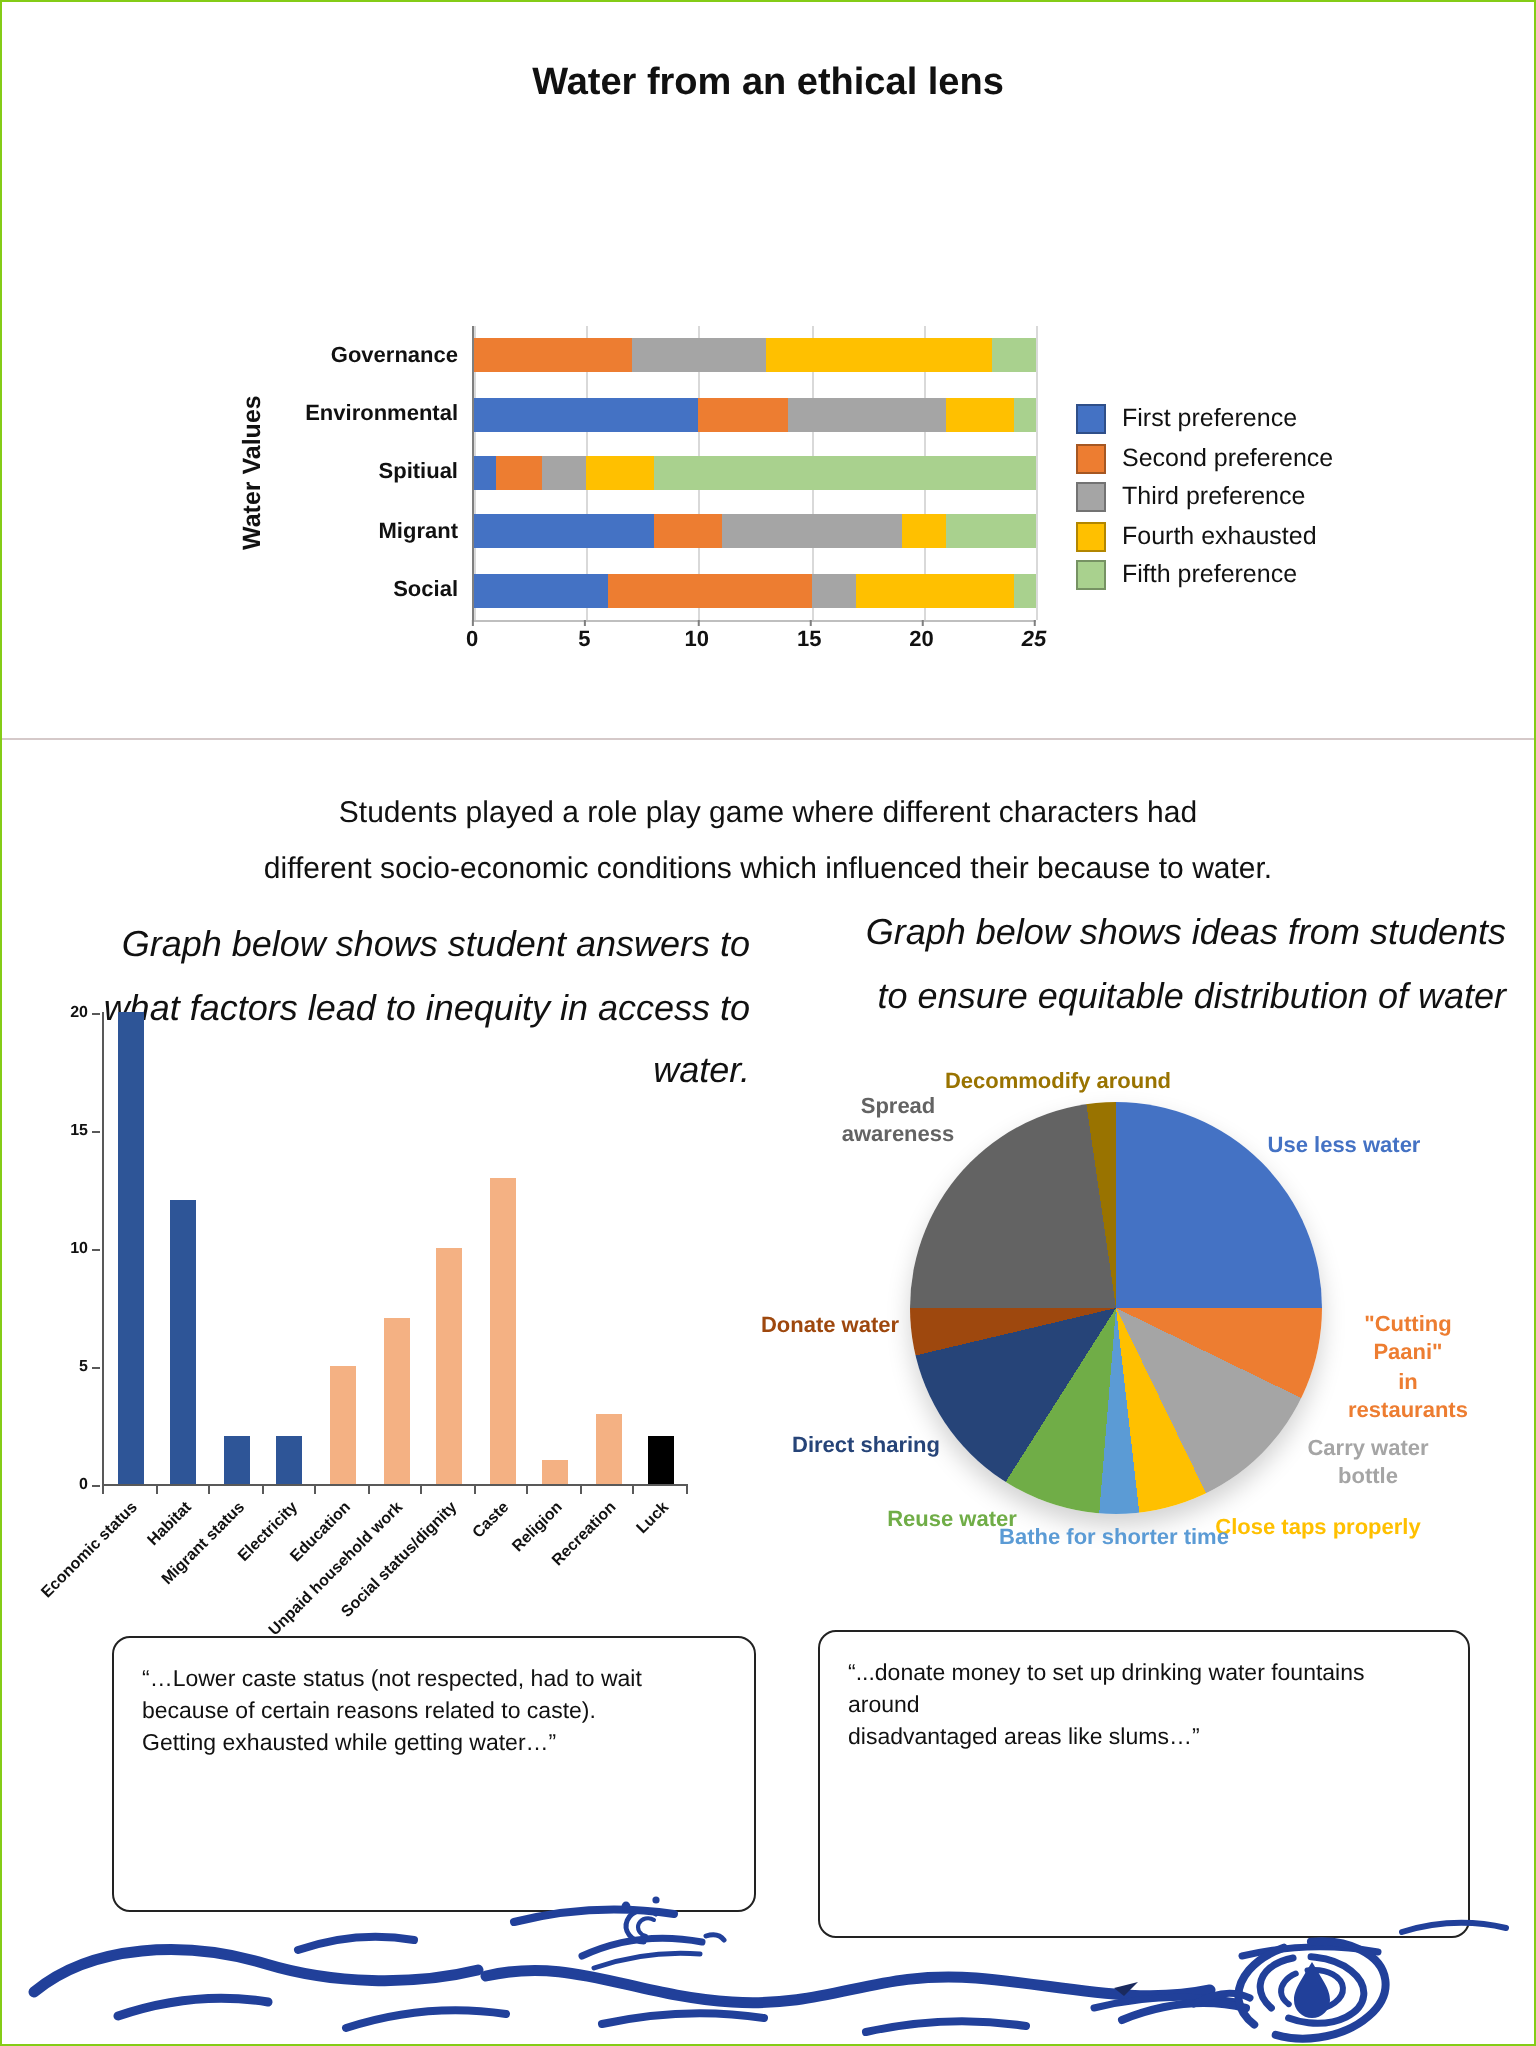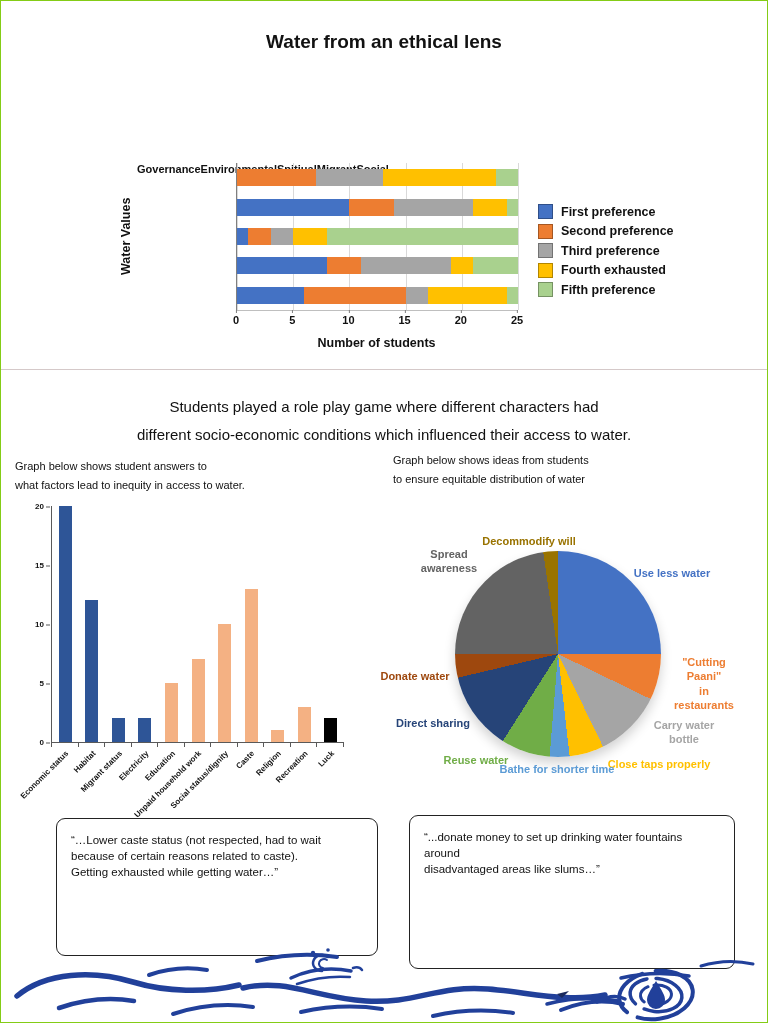--- a/index.html
+++ b/index.html
@@ -5,39 +5,39 @@
   html,body{margin:0;padding:0;background:#fff;}
   body{width:768px;height:1023px;font-family:"Liberation Sans","DejaVu Sans",sans-serif;color:#111;}
   .page{position:relative;width:766px;height:1021px;border:1px solid #84cc16;background:#fff;overflow:hidden;}
 
   .title{position:absolute;top:30px;left:0;right:0;text-align:center;font-size:19px;font-weight:bold;margin:0;}
   .intro{position:absolute;top:96px;left:0;right:0;text-align:center;font-size:15px;line-height:1.8;margin:0;white-space:pre-line;}
 
   
   .chart1{position:absolute;top:162px;left:118px;display:flex;}
   .ytitle{height:147px;writing-mode:vertical-rl;transform:rotate(180deg);display:flex;align-items:center;justify-content:center;font-weight:bold;font-size:12.5px;margin-right:4px;}
-  .cats{display:flex;flex-direction:row;justify-content:space-around;height:147px;margin-right:7px;width:92px;}
+  .cats{display:flex;flex-direction:column;justify-content:space-around;height:147px;margin-right:7px;width:92px;}
   .cat{font-weight:bold;font-size:11px;text-align:right;}
   .plotcol{width:281px;}
   .plot{position:relative;width:281px;height:147px;border-left:1px solid #7f7f7f;border-bottom:1px solid #bfbfbf;}
   .vline{position:absolute;top:0;bottom:0;width:1px;background:#d9d9d9;}
   .rows{position:absolute;left:0;top:0;right:0;bottom:0;display:flex;flex-direction:column;justify-content:space-around;}
   .hrow{height:17px;display:flex;}
   .seg{height:100%;}
   .xticks{position:relative;height:15px;margin-top:3px;}
   .xticks span{position:absolute;transform:translateX(-50%);font-weight:bold;font-size:11px;}
   .xticks span::before{content:'';position:absolute;top:-4px;left:50%;width:1px;height:3px;background:#7f7f7f;}
   .xtitle{text-align:center;font-weight:bold;font-size:12.5px;margin-top:7px;}
   .legend{position:absolute;left:537px;top:201px;}
-  .leg-item{display:flex;align-items:center;gap:8px;height:19.5px;font-size:12.5px;font-weight:bold;}
+  .leg-item{display:flex;gap:8px;height:19.5px;font-size:12.5px;}
   .swatch{width:13px;height:13px;border:1px solid rgba(0,0,0,.3);flex:0 0 auto;}
 
   .divider{position:absolute;top:368px;left:0;right:0;border:none;border-top:1px solid #d5c9c9;margin:0;}
   .roleplay{position:absolute;top:392px;left:0;right:0;text-align:center;font-size:15px;line-height:1.85;margin:0;white-space:pre-line;}
-  .col-heading{position:absolute;font-size:11px;line-height:1.75;text-align:left;margin:0;white-space:pre-line;}
+  .col-heading{position:absolute;font-size:18px;line-height:1.75;text-align:right;margin:0;white-space:pre-line;font-style:italic;}
   .col-heading.left{top:456px;left:14px;width:360px;}
   .col-heading.right{top:450px;left:392px;width:360px;}
 
   
   .vchart{position:absolute;top:505px;left:28px;}
   .vmain{display:flex;}
   .yticks{position:relative;width:22px;height:236px;}
   .yticks span{position:absolute;right:7px;transform:translateY(50%);font-size:8px;font-weight:bold;}
   .yticks span::after{content:'';position:absolute;right:-6px;top:50%;width:4px;height:1px;background:#595959;}
   .vplot{position:relative;width:292px;height:236px;border-left:1px solid #595959;border-bottom:1px solid #595959;display:flex;align-items:flex-end;}
@@ -125,23 +125,22 @@
               <div class="seg" style="width: 4%; background: rgb(169, 209, 142);"></div>
             </div>
           </div>
       </div>
       <div class="xticks" id="stacked-ticks">
           <span style="left: 0%;">0</span>
           <span style="left: 20%;">5</span>
           <span style="left: 40%;">10</span>
           <span style="left: 60%;">15</span>
           <span style="left: 80%;">20</span>
-          <span style="left: 100%;">25</span>
-        </div>
-      <div class="xtitle">Number of students</div>
+          <span style="left: 100%; font-style: italic;">25</span>
+        </div>
     </div>
   </div>
   <div class="legend" id="pref-legend">
       <div class="leg-item">
         <span class="swatch" style="background: rgb(68, 114, 196);"></span>
         <span>First preference</span>
       </div>
       <div class="leg-item">
         <span class="swatch" style="background: rgb(237, 125, 49);"></span>
         <span>Second preference</span>
@@ -156,21 +155,21 @@
       </div>
       <div class="leg-item">
         <span class="swatch" style="background: rgb(169, 209, 142);"></span>
         <span>Fifth preference</span>
       </div>
     </div>
 
   <hr class="divider">
 
   <p class="roleplay">Students played a role play game where different characters had
-different socio-economic conditions which influenced their access to water.</p>
+different socio-economic conditions which influenced their because to water.</p>
 
   <p class="col-heading left">Graph below shows student answers to
 what factors lead to inequity in access to water.</p>
   <p class="col-heading right">Graph below shows ideas from students
 to ensure equitable distribution of water</p>
 
   <div class="vchart">
     <div class="vmain">
       <div class="yticks" id="vbar-yticks">
           <span style="bottom: 0%;">0</span>
@@ -271,24 +270,24 @@
     <div id="pie-labels">
         <div class="pie-label" style="left: 285px; top: 60px; color: rgb(68, 114, 196);">Use less water</div>
         <div class="pie-label" style="left: 317px; top: 171px; color: rgb(237, 125, 49);">"Cutting Paani"
 in restaurants</div>
         <div class="pie-label" style="left: 297px; top: 219px; color: rgb(165, 165, 165);">Carry water
 bottle</div>
         <div class="pie-label" style="left: 272px; top: 251px; color: rgb(255, 192, 0);">Close taps properly</div>
         <div class="pie-label" style="left: 170px; top: 256px; color: rgb(91, 155, 213);">Bathe for shorter time</div>
         <div class="pie-label" style="left: 89px; top: 247px; color: rgb(112, 173, 71);">Reuse water</div>
         <div class="pie-label" style="left: 46px; top: 210px; color: rgb(38, 68, 120);">Direct sharing</div>
-        <div class="pie-label" style="left: 28px; top: 163px; color: rgb(158, 72, 14);">Donate water</div>
+        <div class="pie-label" style="left: 28px; top: 150px; color: rgb(158, 72, 14);">Donate water</div>
         <div class="pie-label" style="left: 62px; top: 48px; color: rgb(99, 99, 99);">Spread
 awareness</div>
-        <div class="pie-label" style="left: 142px; top: 28px; color: rgb(153, 115, 0);">Decommodify will</div>
+        <div class="pie-label" style="left: 142px; top: 28px; color: rgb(153, 115, 0);">Decommodify around</div>
       </div>
   </div>
 
   <div class="quote-box left">
     <p>“…Lower caste status (not respected, had to wait
 because of certain reasons related to caste).
 Getting exhausted while getting water…”</p>
   </div>
   <div class="quote-box right">
     <p>“...donate money to set up drinking water fountains around

